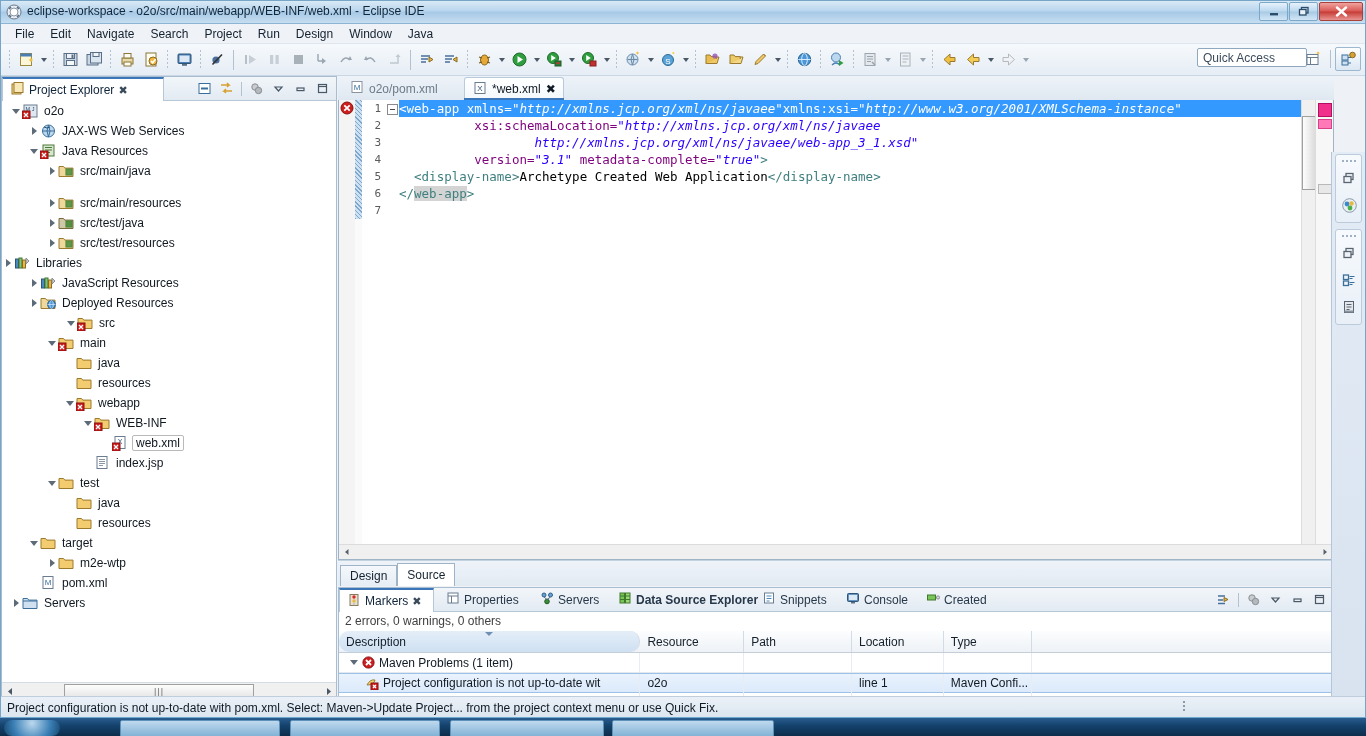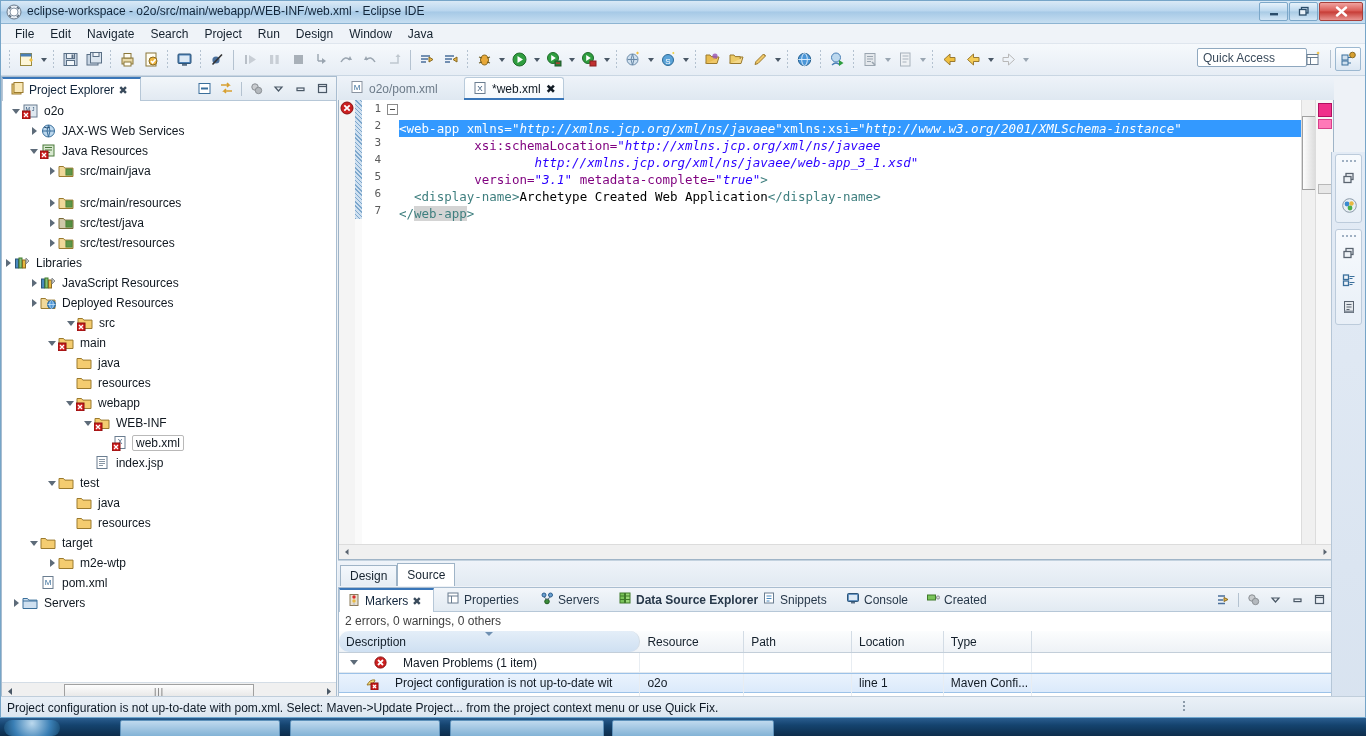--- a/index.html
+++ b/index.html
@@ -126,21 +126,21 @@
     background:repeating-linear-gradient(45deg,#7da7cc 0 1px,#cfe0f0 1px 3px);}
   .ed-lines{position:absolute;left:23px;top:0;width:22px;bottom:14px;
     background:#fff;text-align:right;padding-right:3px;box-sizing:border-box;}
   .ln{height:17px;line-height:17px;font-family:"DejaVu Sans Mono",monospace;
     font-size:11px;color:#5a5a5a;}
   .ed-fold{position:absolute;left:47px;top:0;width:12px;bottom:14px;}
   .fold-marker{position:absolute;width:9px;height:9px;border:1px solid #8a8a8a;
     background:#fff;display:flex;align-items:center;justify-content:center;}
   .fold-marker:after{content:"";width:5px;height:1px;background:#4a4a4a;}
   .ed-code{position:absolute;left:60px;top:0;right:31px;bottom:14px;overflow:hidden;
-    font-family:"DejaVu Sans Mono",monospace;font-size:12.5px;margin-top:20px;}
+    font-family:"DejaVu Sans Mono",monospace;font-size:12.5px;}
   .cl{height:17px;line-height:17px;white-space:pre;}
   .k-tag{color:#3f7f7f;}
   .k-attr{color:#7f007f;}
   .k-val{color:#2a00ff;font-style:italic;}
   .k-txt{color:#000;}
   .sel-line{background:#3399ff;color:#fff;}
   .sel-line .k-tag,.sel-line .k-name,.sel-line .k-attr,.sel-line .k-val{color:#fff;}
   .tagmatch{background:#d4d4d4;}
   .ed-vscroll{position:absolute;right:17px;top:0;width:14px;bottom:14px;
     background:#f0f0f0;border-left:1px solid #dcdcdc;}
@@ -172,21 +172,21 @@
   .mk-sortarrow{position:absolute;left:50%;top:1px;margin-left:-4px;
     border-left:4px solid transparent;border-right:4px solid transparent;border-top:4px solid #6f90b2;}
   .mk-rows{position:absolute;left:0;top:65px;right:0;bottom:0;overflow:hidden;background:#fff;}
   .mk-row{height:20px;display:flex;align-items:center;border-bottom:1px solid #e3e9ef;
     box-sizing:border-box;}
   .mk-row.selected{background:linear-gradient(180deg,#eaf3fd,#dbeafb);
     border-top:1px solid #9cc2e8;border-bottom:1px solid #9cc2e8;}
   .mk-cell{height:19px;display:flex;align-items:center;font-size:12px;color:#111a24;
     overflow:hidden;white-space:nowrap;border-right:1px solid #e8edf2;box-sizing:border-box;
     padding-left:7px;}
-  .mk-desc{display:flex;align-items:center;gap:16px;}
+  .mk-desc{display:flex;align-items:center;gap:4px;}
   .mk-tw{width:9px;display:flex;align-items:center;justify-content:center;flex:0 0 9px;}
 
   
   #fastbar{position:absolute;right:0;top:76px;width:33px;height:621px;
     background:linear-gradient(180deg,#e3ebf5,#d7e2ef);border-left:1px solid #b5c6d7;}
   .fv-group{margin:2px 3px 6px 3px;border:1px solid #bccbdb;border-radius:3px;
     background:linear-gradient(180deg,#f7fafd,#e8eff7);padding:2px 0 4px 0;}
   .fv-grip{height:7px;display:flex;align-items:center;justify-content:center;gap:2px;}
   .fv-dot{width:2px;height:2px;background:#9fb0c2;}
   .fv-btn{width:25px;height:24px;margin:1px auto 0 auto;display:flex;
@@ -500,21 +500,21 @@
               <circle cx="12.5" cy="4" r="2.8" fill="#d8a030" stroke="#8a6a20"></circle>
             </svg>
         </div>
       </div>
     </div>
 
     <div class="main">
 
       <div class="panel" id="explorer">
         <div class="panel-tabs">
-          <div class="ptab active" style="left:0;width:139px;">
+          <div class="ptab active" style="left:0;width:162px;">
             <span>
               <svg width="15" height="15">
                   <rect x="2" y="3" width="9" height="10" fill="#f4d88a" stroke="#9b7a2e"></rect>
                   <rect x="4" y="1.5" width="9" height="10" fill="#fae9b8" stroke="#9b7a2e"></rect>
                 </svg>
             </span>
             <span>Project Explorer</span>
             <span class="x">✖</span>
           </div>
           <div class="panel-toolbar">

